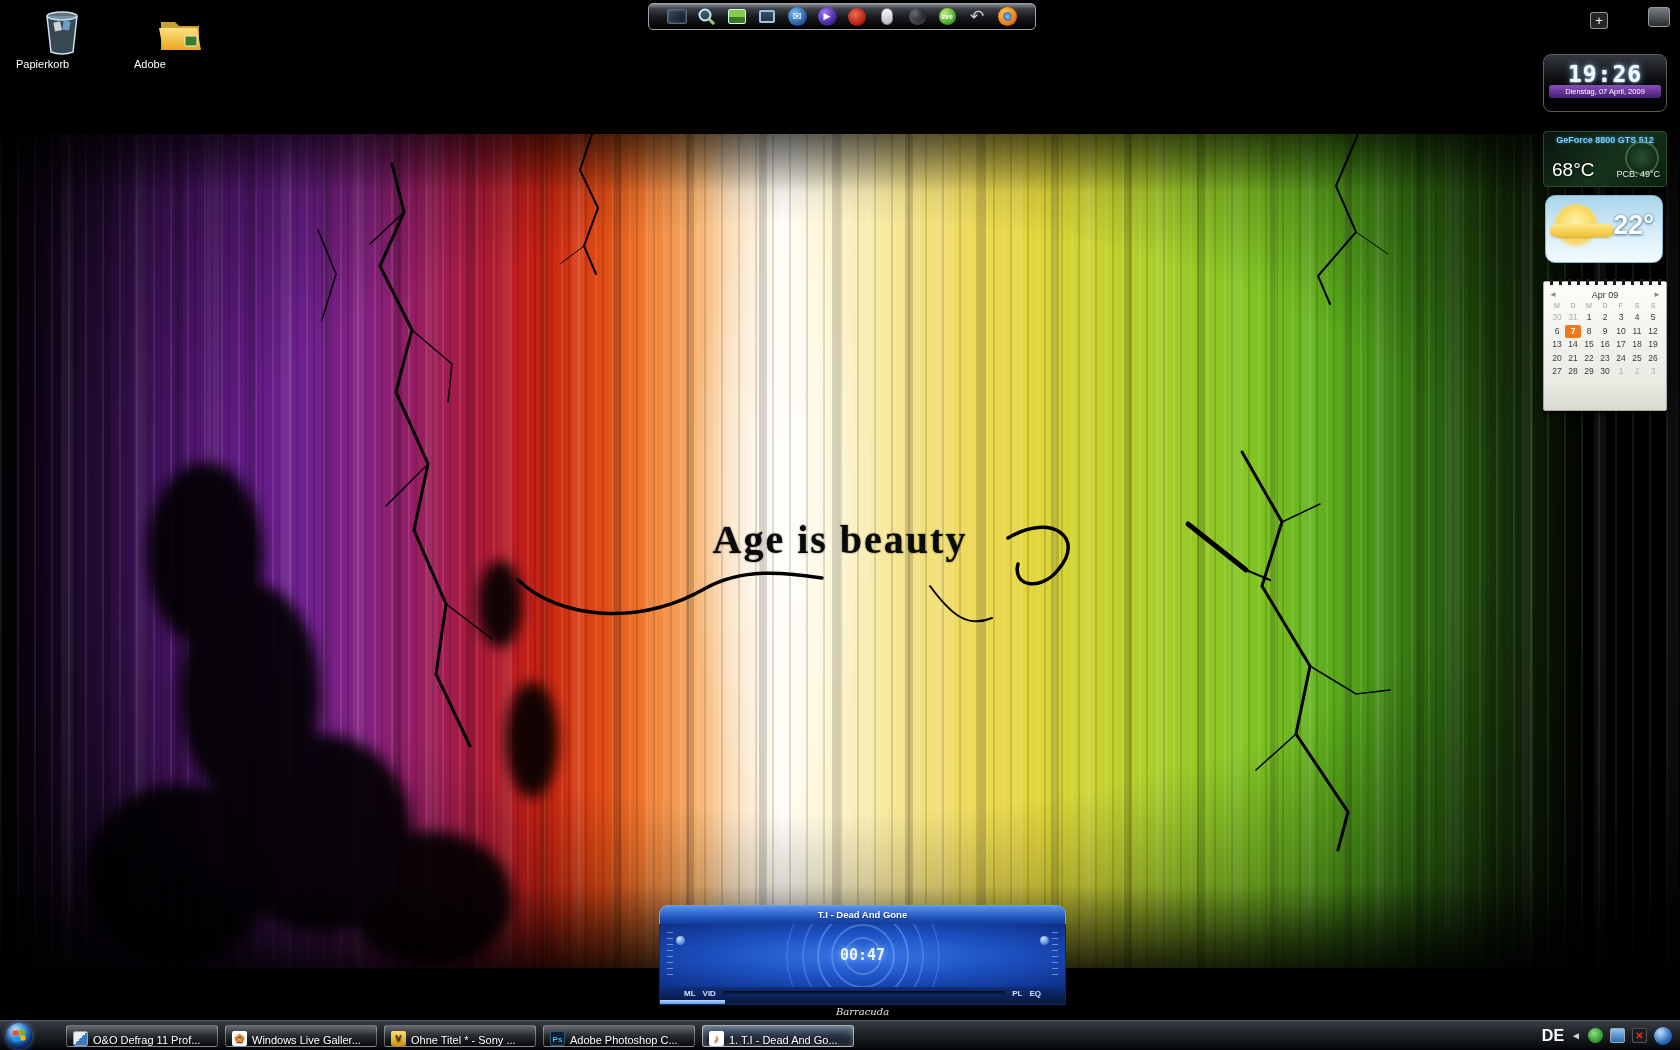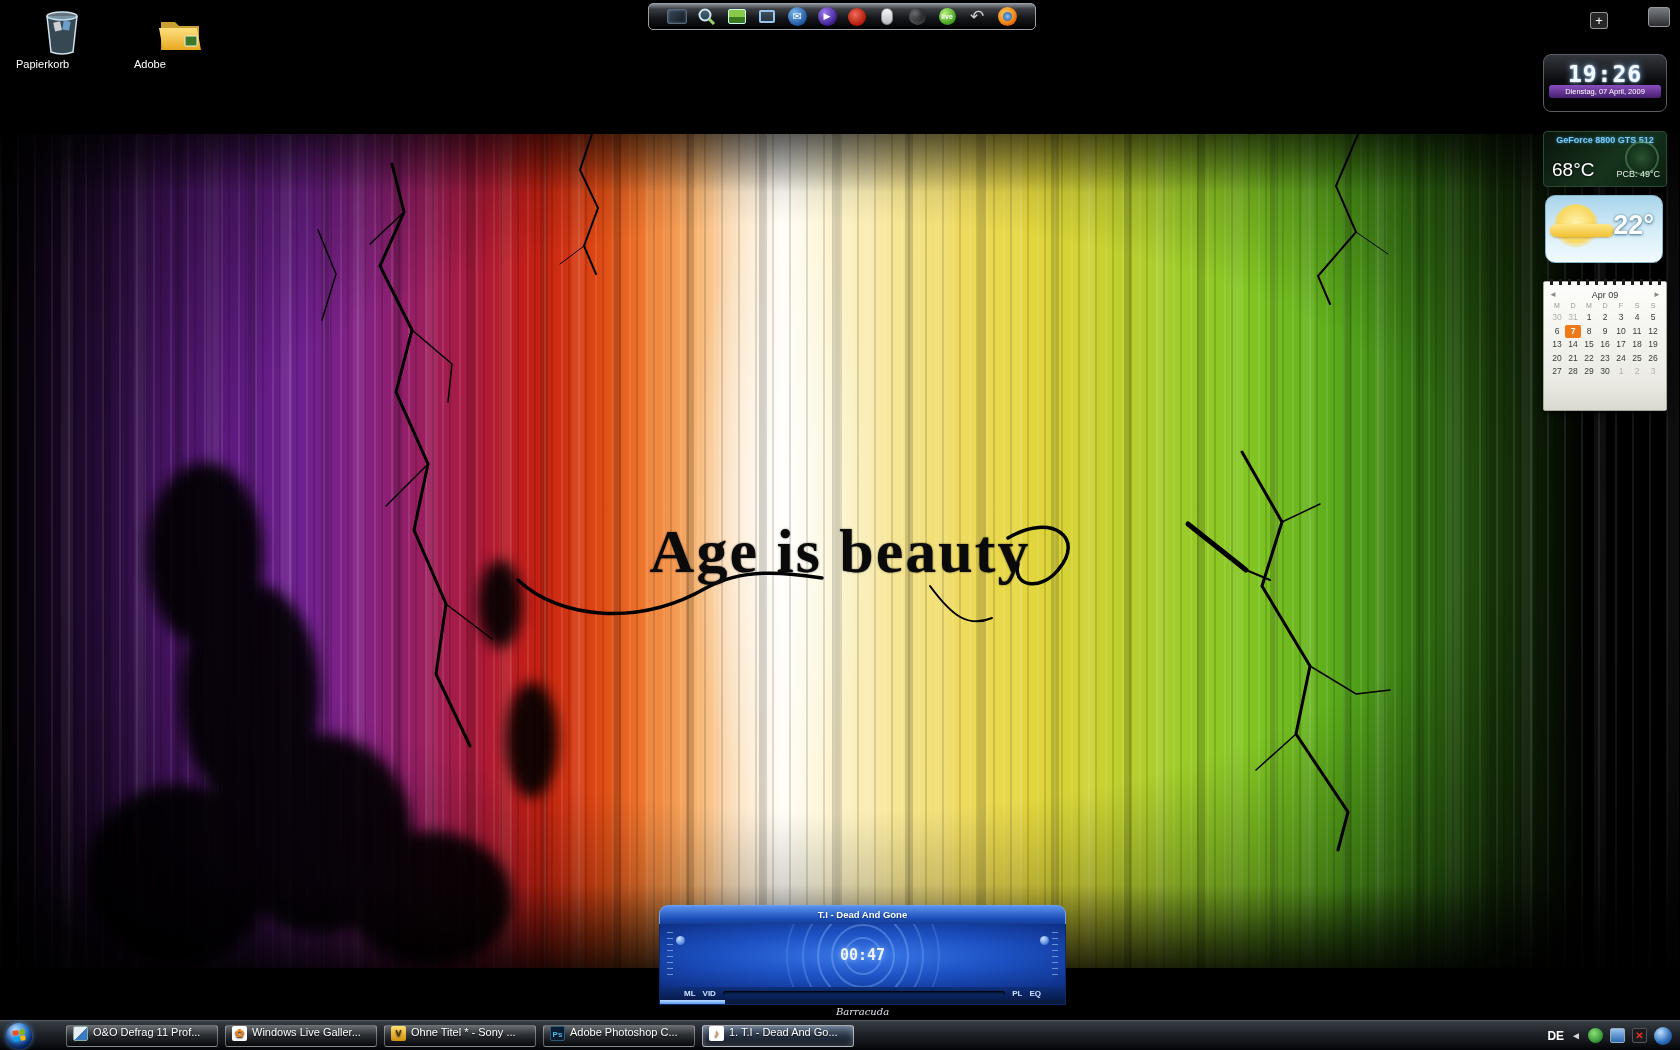--- a/index.html
+++ b/index.html
@@ -35,21 +35,21 @@
   #wallpaper::after {
     content:""; position:absolute; inset:0;
     background:
       radial-gradient(ellipse 72% 68% at 50% 46%, rgba(0,0,0,0) 52%, rgba(0,0,0,.32) 78%, rgba(0,0,0,.78) 97%),
       linear-gradient(180deg, rgba(0,0,0,.55) 0, rgba(0,0,0,0) 7%, rgba(0,0,0,0) 90%, rgba(0,0,0,.7) 100%);
   }
   #cracks { position:absolute; inset:0; z-index:2; pointer-events:none; }
   .wp-text {
     position:absolute; left:0; right:0; top:382px; z-index:3; text-align:center;
     font-family:"Liberation Serif", serif; font-weight:bold;
-    font-size:62px; letter-spacing:2px; color:#0a0a0a;
+    font-size:40px; letter-spacing:2px; color:#0a0a0a;
     text-shadow:0 0 2px rgba(0,0,0,.6);
   }
 
   
   .desk-icon { position:absolute; width:92px; text-align:left; z-index:4; cursor:default; }
   #icon-papierkorb { left:16px; top:6px; }
   #icon-server { left:134px; top:6px; }
   .desk-icon .glyph { height:50px; display:flex; align-items:flex-end; justify-content:center; }
   .desk-icon .lbl {
     margin-top:2px; color:#fff; font-size:11px;
@@ -216,38 +216,38 @@
     display:flex; align-items:center; justify-content:center;
   }
   .orb-flag { width:12px; height:11px; transform:rotate(-8deg); display:grid; grid-template-columns:1fr 1fr; grid-template-rows:1fr 1fr; gap:1px; }
   .orb-flag i { border-radius:1px; }
   .of1{background:#f25022;} .of2{background:#7fba00;} .of3{background:#00a4ef;} .of4{background:#ffb900;}
   #task-buttons { display:flex; gap:7px; margin-left:34px; }
   .task-btn {
     width:152px; height:22px; border-radius:3px; cursor:pointer;
     background:linear-gradient(180deg, rgba(255,255,255,.28), rgba(255,255,255,.07) 45%, rgba(0,0,0,.28));
     border:1px solid rgba(255,255,255,.35);
-    display:flex; align-items:flex-start; padding:0 6px; gap:5px;
+    display:flex; align-items:flex-end; padding:0 6px; gap:5px;
     color:#fff; font-size:11px; white-space:nowrap; overflow:hidden;
     text-shadow:0 1px 2px #000;
   }
   .task-btn.active {
     background:linear-gradient(180deg, rgba(170,205,255,.4), rgba(70,100,140,.32) 50%, rgba(10,20,40,.45));
     border-color:rgba(255,255,255,.6);
     box-shadow:inset 0 0 7px rgba(255,255,255,.3);
   }
   .task-btn .lbl { overflow:hidden; text-overflow:ellipsis; }
   .task-ico { width:15px; height:15px; border-radius:2px; flex:none; font-size:9px; line-height:15px; text-align:center; font-weight:bold; }
   .ti-defrag { background:linear-gradient(135deg,#e8eef4 0 50%, #3a7ac0 50% 100%); border:1px solid #8aa; }
   .ti-gallery { background:#fff; color:#f08818; font-size:11px; line-height:14px; }
   .ti-vegas { background:linear-gradient(180deg,#ffe070,#d09010); color:#402a00; }
   .ti-ps { background:#0a1e33; color:#4ac0f0; font-size:8px; border:1px solid #2a5a7a; }
   .ti-music { background:#fff; color:#f07818; font-size:11px; line-height:14px; }
   #tray { margin-left:auto; display:flex; align-items:center; gap:7px; padding-right:8px; }
-  .tray-lang { color:#fff; font-size:12px; font-weight:bold; cursor:pointer;margin-left:45px; }
+  .tray-lang { color:#fff; font-size:16px; font-weight:bold; cursor:pointer;margin-left:45px; }
   .tray-chevron { color:#d8d8d8; font-size:10px; cursor:pointer; }
   .tray-ico { width:15px; height:15px; border-radius:2px; cursor:pointer; }
   .tr-green { background:radial-gradient(circle at 40% 35%, #8ae07a, #2a8a2a 75%); border-radius:50%; }
   .tr-display { background:linear-gradient(180deg,#9ac4ee,#2a6ab0); border:1px solid #9ab; }
   .tr-muted { background:#1a1c20; border:1px solid #555; color:#f03020; font-size:10px; line-height:13px; text-align:center; font-weight:bold; }
   .tr-orb { width:18px; height:18px; border-radius:50%; background:radial-gradient(circle at 35% 30%, #bfe0ff, #2a6ab8 60%, #0a3a7a); }
 </style>
 </head>
 <body>
 

